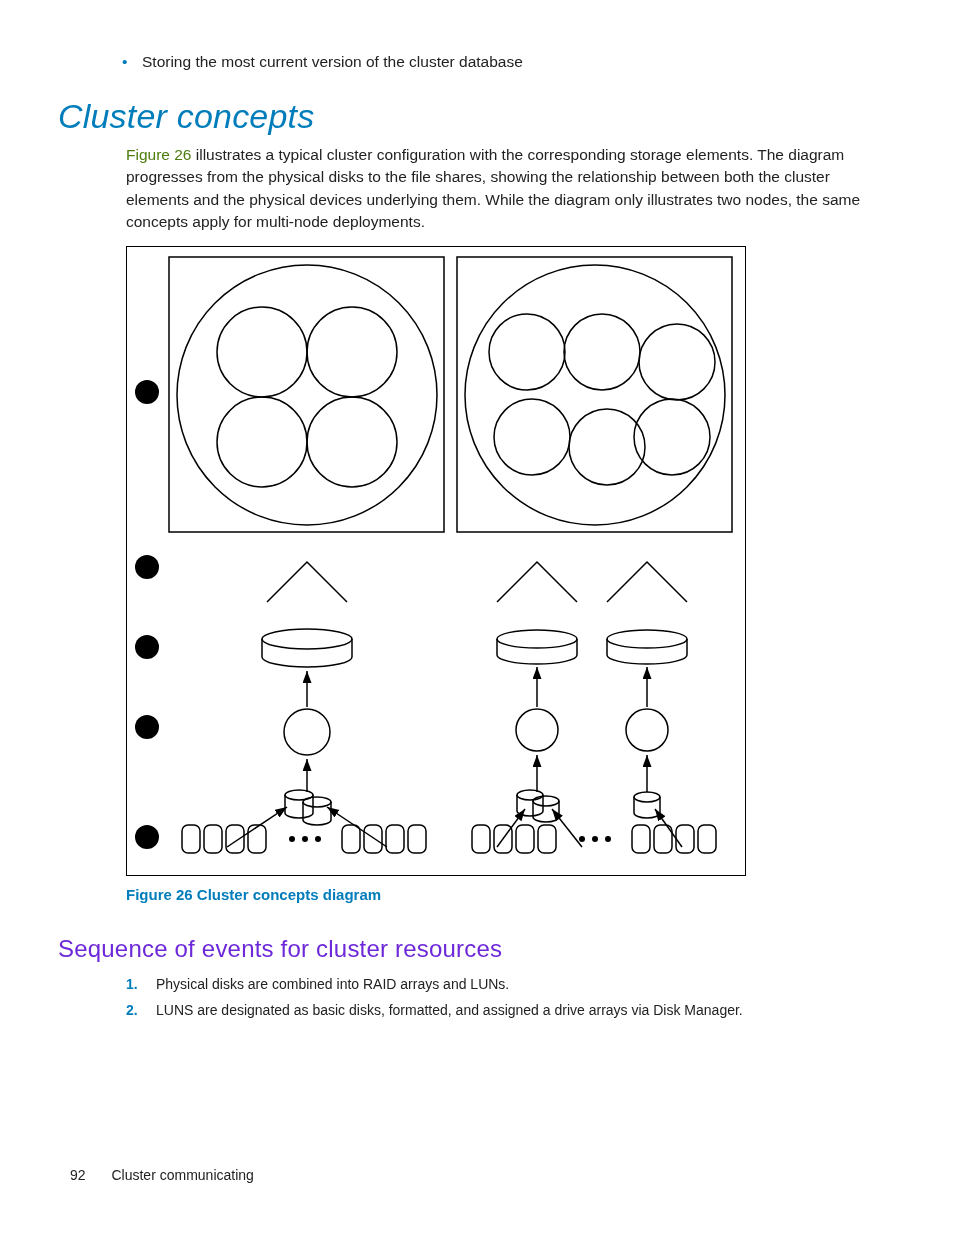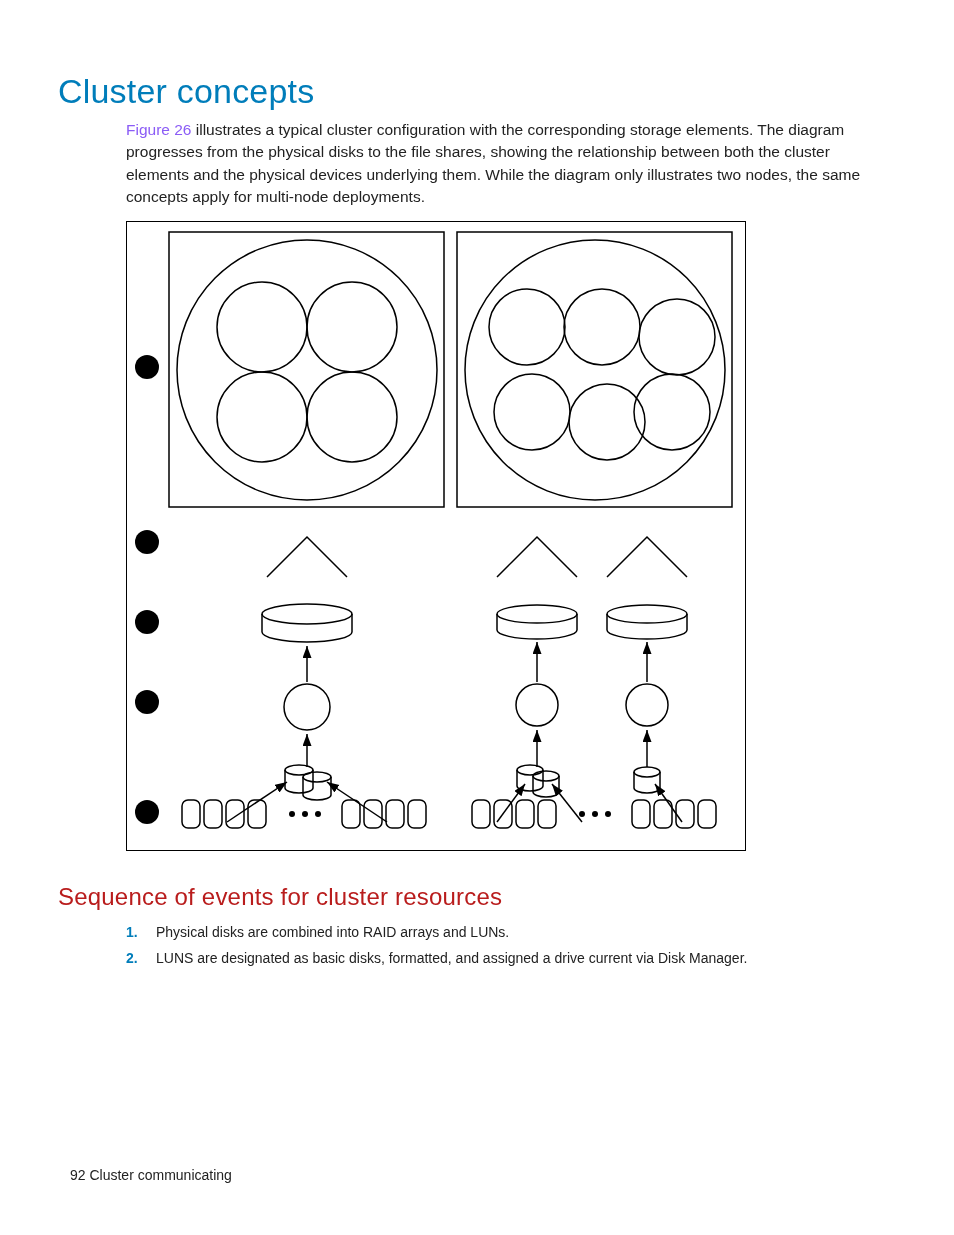--- a/index.html
+++ b/index.html
@@ -29,28 +29,29 @@
     display: inline-block;
     width: 20px;
     margin-left: -4px;
   }
   h1.section {
     font-weight: 300;
     font-size: 34px;
     color: #007dba;
     margin: 22px 0 8px 0;
     letter-spacing: 0.2px;
+    font-style: italic;
   }
   .body-text {
     margin: 0 0 12px 68px;
     font-size: 15.5px;
     line-height: 1.45;
   }
   .fig-link {
-    color: #8b5cf6;
+    color: #4d7c0f;
   }
   .figure-box {
     margin-left: 68px;
     width: 620px;
     height: 630px;
     border: 1.5px solid #000;
     position: relative;
     box-sizing: border-box;
   }
   .figure-box svg {
@@ -59,21 +60,21 @@
   }
   .fig-caption {
     margin: 10px 0 0 68px;
     color: #007dba;
     font-weight: bold;
     font-size: 15px;
   }
   h2.subsection {
     font-weight: 300;
     font-size: 24px;
-    color: #b91c1c;
+    color: #6d28d9;
     margin: 32px 0 8px 0;
     letter-spacing: 0.2px;
   }
   .seq-intro {
     margin: 0 0 10px 68px;
     font-size: 15.5px;
   }
   ol.seq {
     margin: 0 0 0 68px;
     padding: 0;
@@ -91,28 +92,29 @@
     font-weight: bold;
     display: inline-block;
     width: 30px;
   }
   .footer {
     position: absolute;
     left: 70px;
     bottom: 52px;
     font-size: 14px;
   }
-  .footer .pg { }
+  .footer .pg { margin-right: 22px; }
 </style>
 </head>
 <body>
 
 <div class="page">
 
   <ul class="top-bullets">
+    <li><span>Storing the most current version of the cluster database</span></li>
   </ul>
 
   <h1 class="section">Cluster concepts</h1>
 
   <p class="body-text">
     <span class="fig-link">Figure 26</span><span> illustrates a typical cluster configuration with the corresponding storage elements. The diagram progresses from the physical disks to the file shares, showing the relationship between both the cluster elements and the physical devices underlying them. While the diagram only illustrates two nodes, the same concepts apply for multi-node deployments.</span>
   </p>
 
   <div class="figure-box">
     <svg viewBox="0 0 620 630" width="620" height="630">
@@ -216,27 +218,28 @@
         <rect x="527" y="578" width="18" height="28" rx="6"></rect>
         <rect x="549" y="578" width="18" height="28" rx="6"></rect>
         <rect x="571" y="578" width="18" height="28" rx="6"></rect>
       </g>
       <circle cx="455" cy="592" r="3" fill="#000"></circle>
       <circle cx="468" cy="592" r="3" fill="#000"></circle>
       <circle cx="481" cy="592" r="3" fill="#000"></circle>
     </svg>
   </div>
 
+  <div class="fig-caption">Figure 26 Cluster concepts diagram</div>
 
   <h2 class="subsection">Sequence of events for cluster resources</h2>
 
 
   <ol class="seq">
     <li><span>Physical disks are combined into RAID arrays and LUNs.</span></li>
-    <li><span>LUNS are designated as basic disks, formatted, and assigned a drive current via Disk Manager.</span></li>
+    <li><span>LUNS are designated as basic disks, formatted, and assigned a drive arrays via Disk Manager.</span></li>
   </ol>
 
   <div class="footer">
     <span class="pg">92</span>
     <span>Cluster communicating</span>
   </div>
 
 </div>
 
 </body></html>

